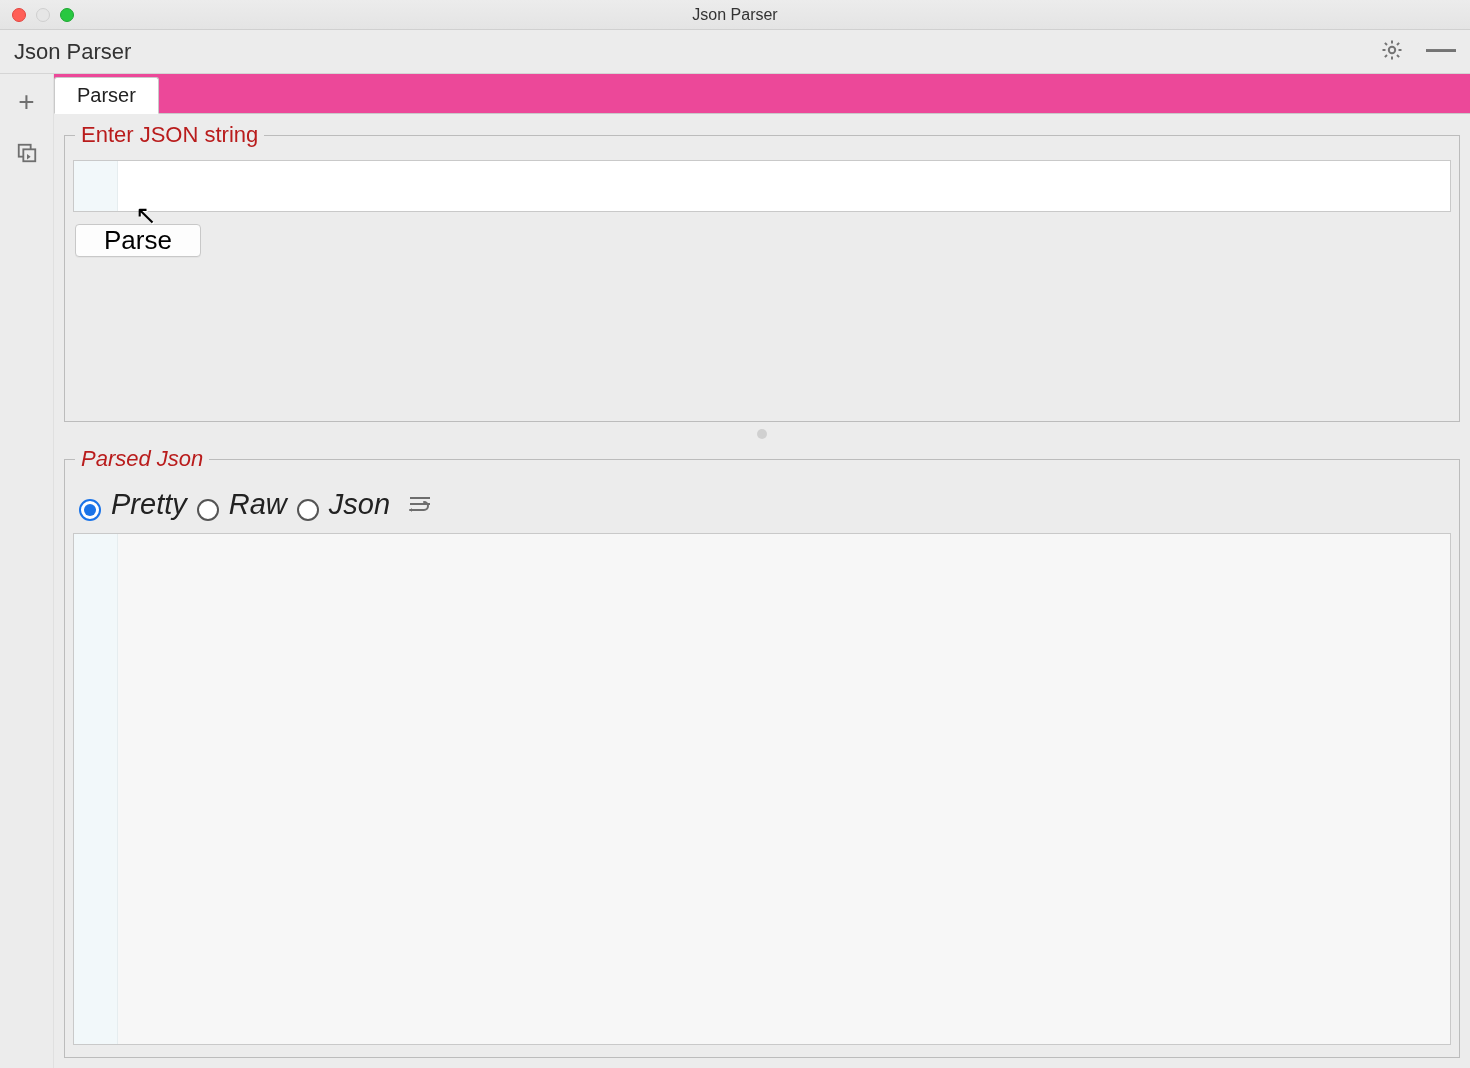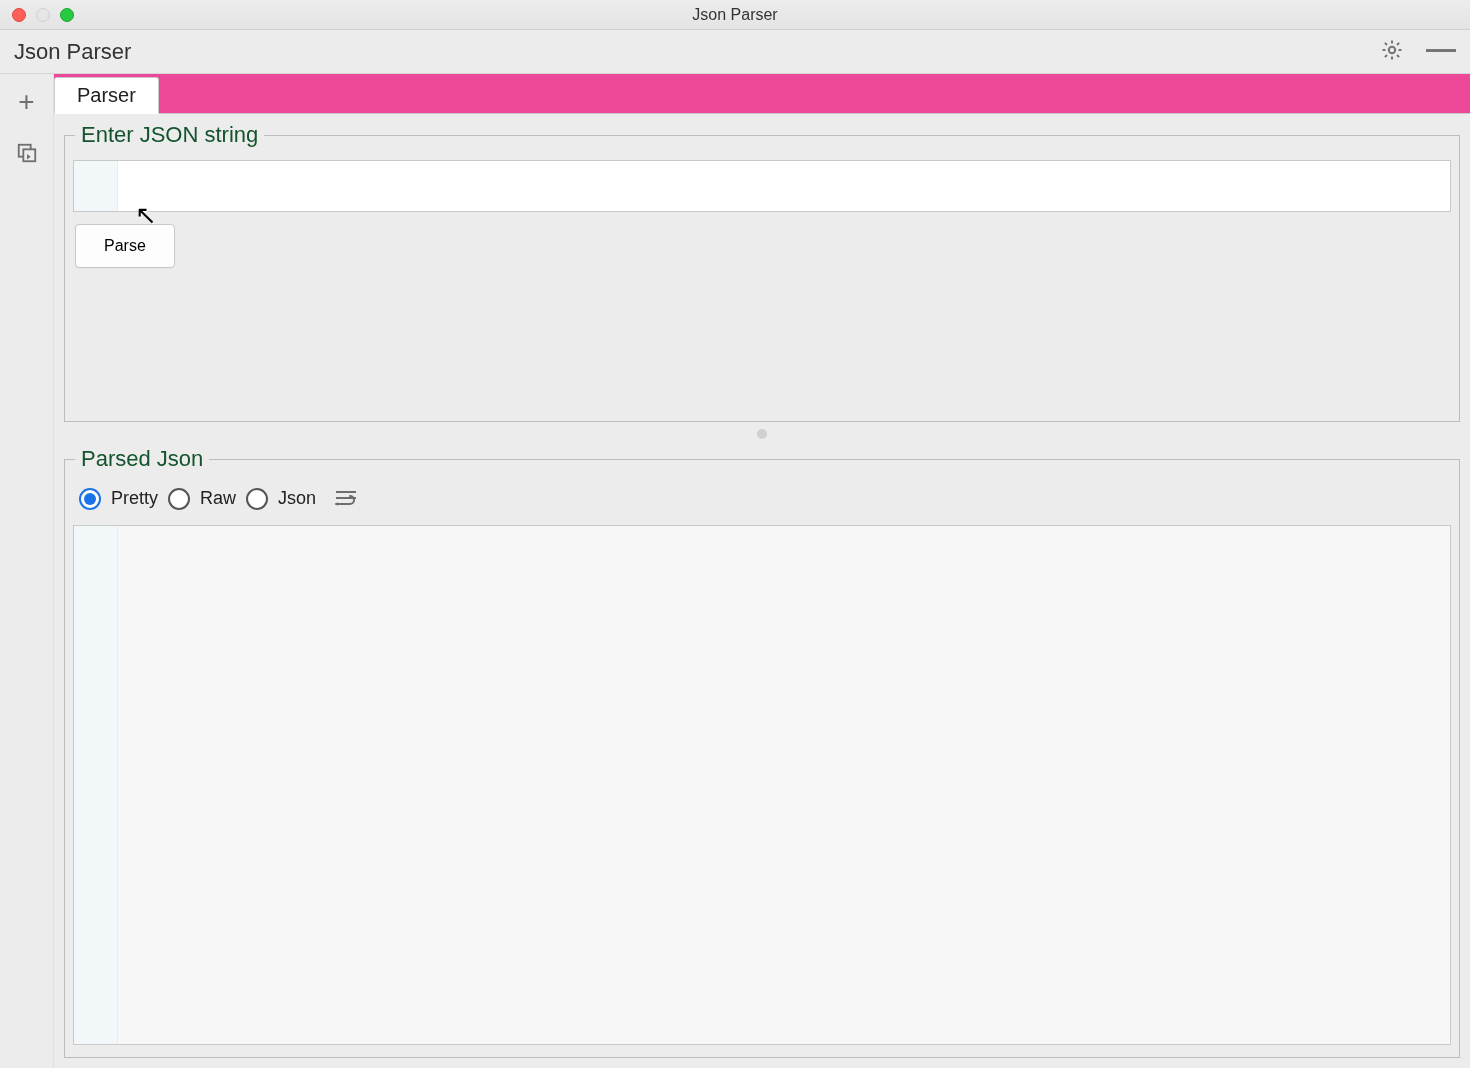--- a/index.html
+++ b/index.html
@@ -84,21 +84,21 @@
     gap:6px;
   }
   fieldset.group {
     border:1px solid #bcbcbc;
     margin:0;
     background:#ececec;
     padding:10px 6px 10px 6px;
     position:relative;
   }
   fieldset.group > legend {
-    font-size:22px; color:#14532d;
+    font-size:22px; color:#b91c1c;
     padding:0 6px;
     margin-left:4px;
   }
   .group-top { height: 300px; display:flex; flex-direction:column; }
   .input-area {
     flex:1;
     display:flex;
     border:1px solid #c9c9c9;
     background:#ffffff;
     margin:2px 2px 12px 2px;
@@ -113,39 +113,39 @@
     flex:1; border:none; resize:none; outline:none;
     font-family: Menlo, Consolas, monospace;
     font-size:16px; padding:6px;
     background:#ffffff;
   }
   .parse-btn-row { display:flex; padding-left:4px;}
   .parse-btn {
     background:#fdfdfd;
     border:1px solid #c8c8c8;
     border-radius:4px;
-    padding:12px 28px;
-    font-size:16px;
+    padding:0 28px;
+    font-size:26px;
     cursor:pointer;
     box-shadow:0 1px 0 rgba(0,0,0,0.03);
   }
   .splitter {
     height:12px;
     display:flex; align-items:center; justify-content:center;
     cursor:row-resize;
   }
   .splitter .grip {
     width:10px; height:10px; border-radius:50%;
     background:#d0d0d0;
   }
-  .group-bottom { flex:1; display:flex; flex-direction:column; }
+  .group-bottom { flex:1; display:flex; flex-direction:column;font-style:italic; }
   .radio-row {
-    display:flex; align-items:flex-start; gap:6px;
+    display:flex; align-items:flex-end; gap:6px;
     padding:6px 6px 12px 8px;
-    font-size:18px;
+    font-size:29px;
   }
   .radio {
     width:22px; height:22px; border-radius:50%;
     border:2px solid #555; display:inline-flex;
     align-items:center; justify-content:center;
     margin-right:4px;
     cursor:pointer;
     background:#fff;
   }
   .radio.selected { border-color:#1a73e8; }

